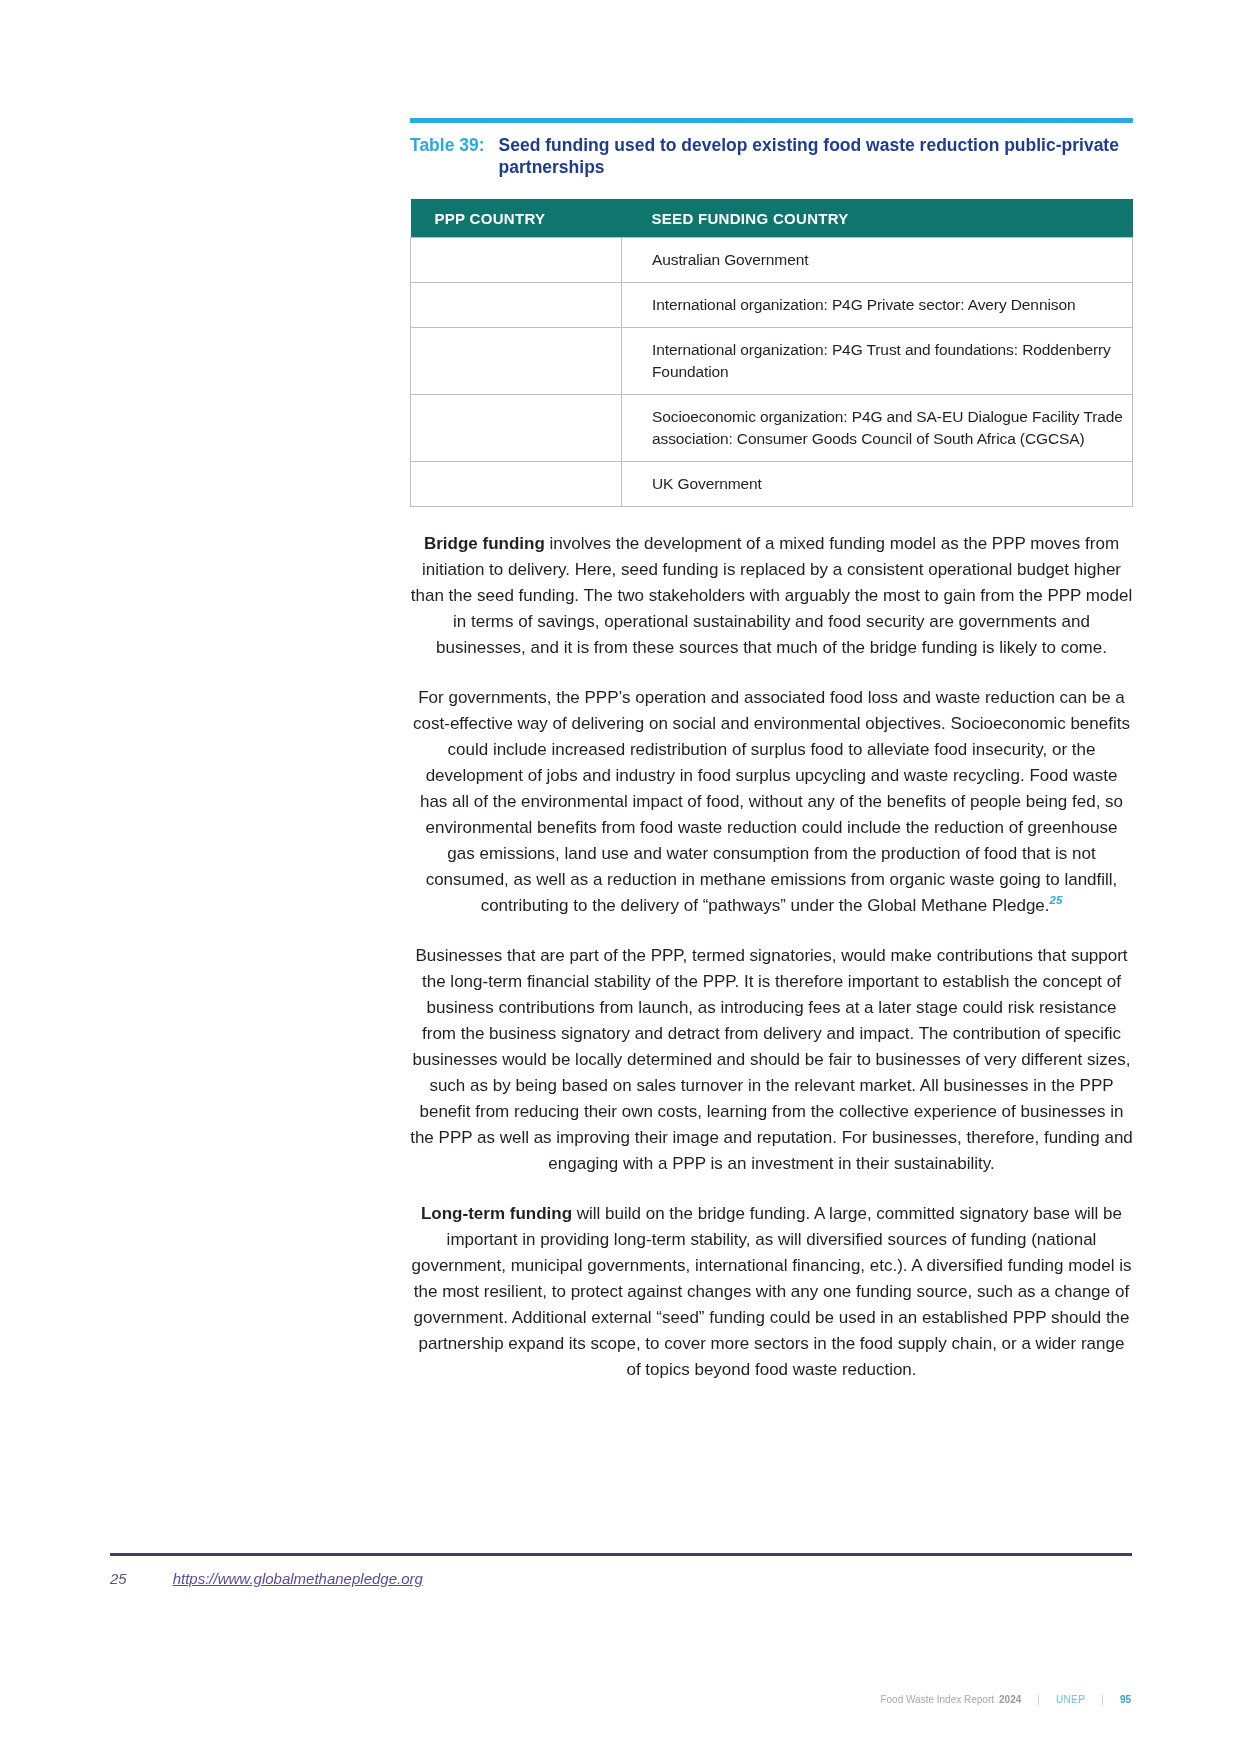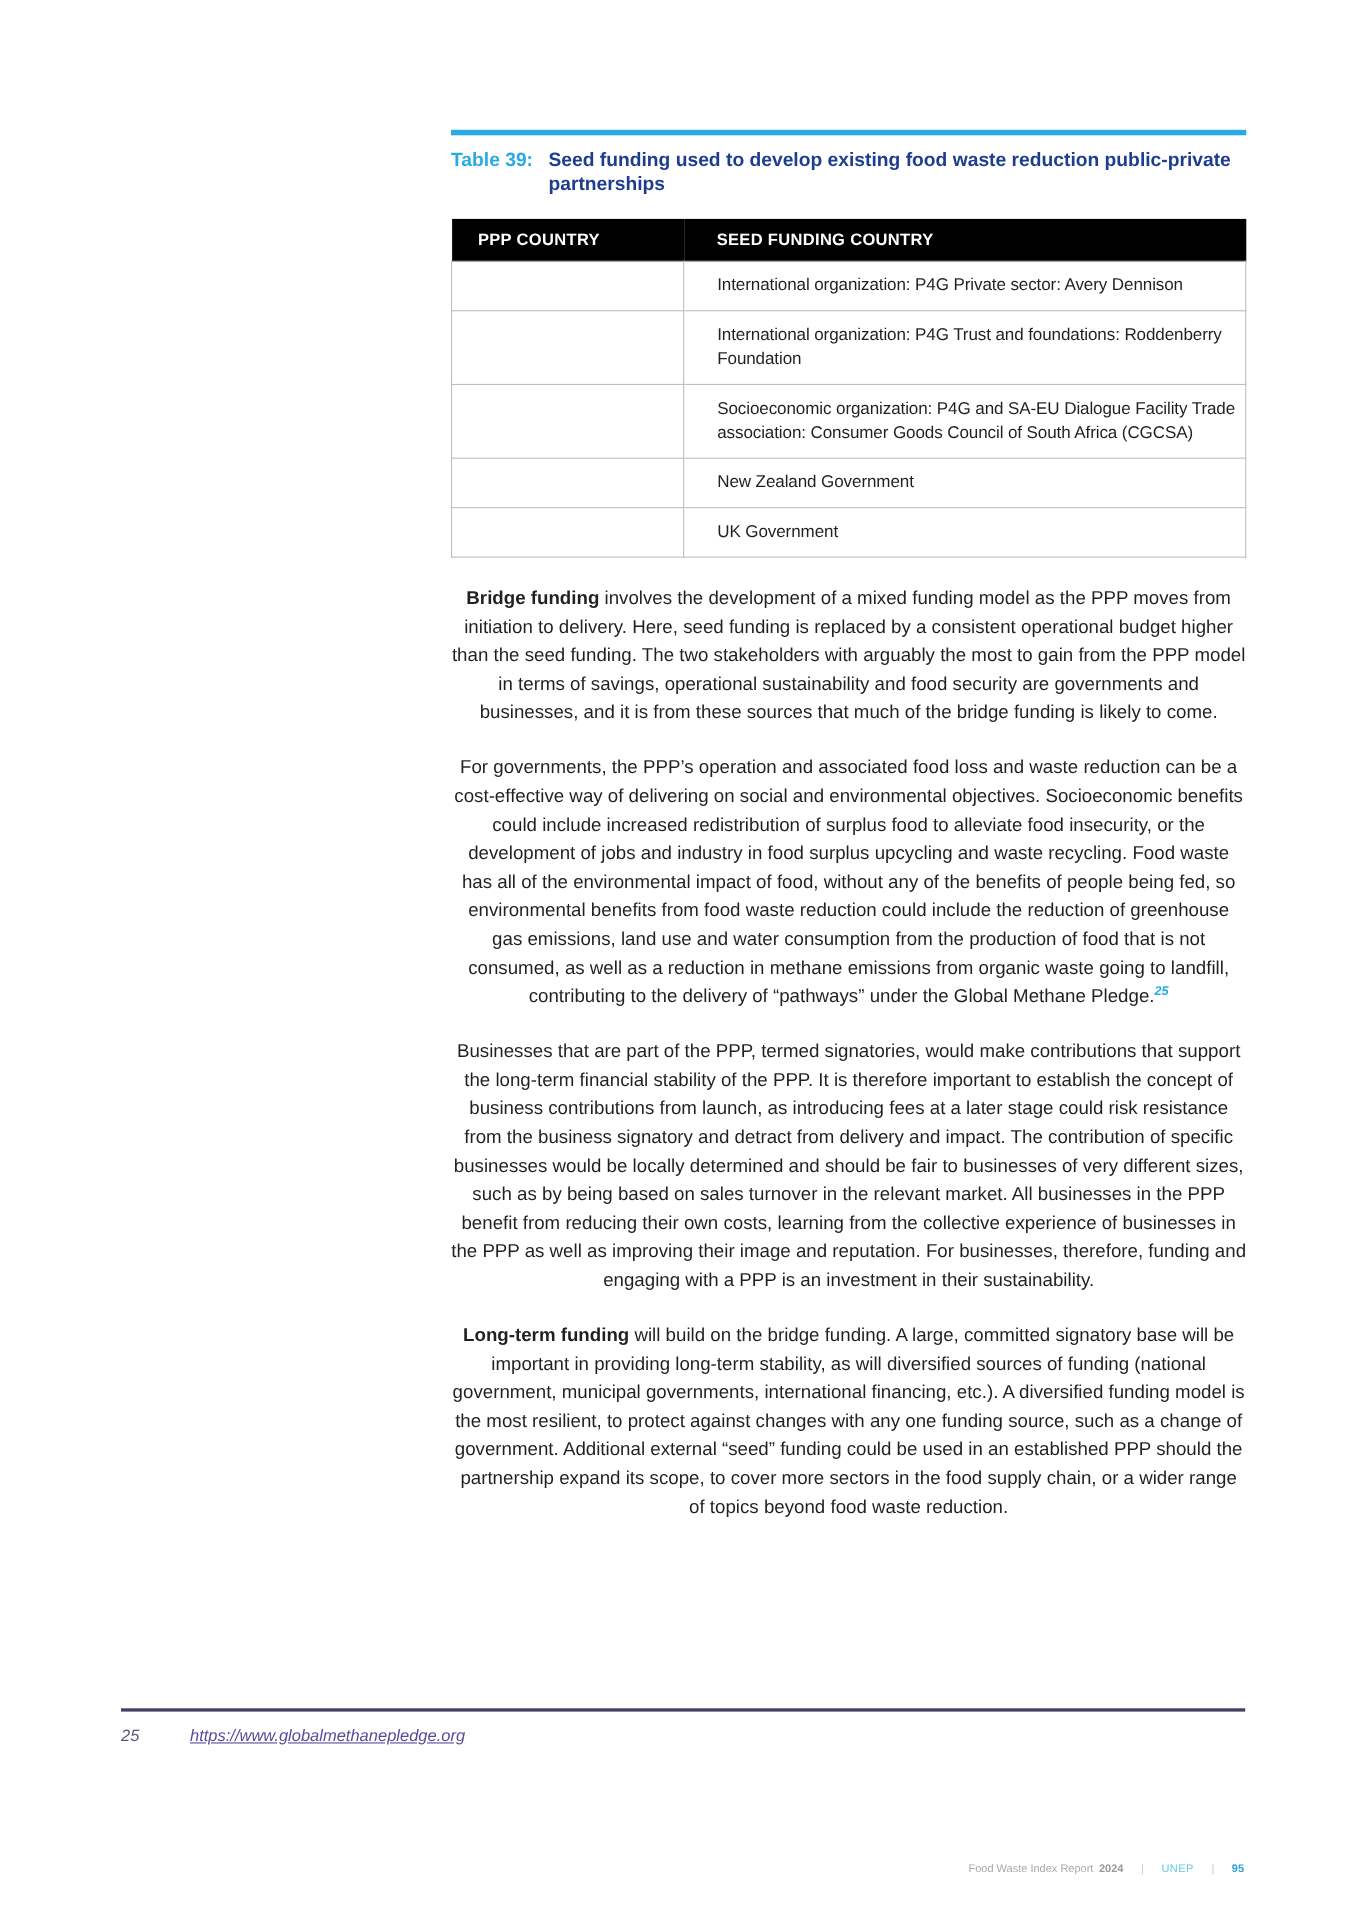--- a/index.html
+++ b/index.html
@@ -14,21 +14,21 @@
   .content { position:absolute; left:410px; top:118px; width:723px; }
 
   .accent-rule { height:5px; background:#29ABE2; }
 
   .caption { display:flex; margin-top:11px; font-weight:bold; font-size:17.5px; line-height:22px; }
   .caption-label { color:#29ABE2; white-space:nowrap; margin-right:14px; }
   .caption-text { color:#1E3D8F; }
 
   table.seed-table { border-collapse:collapse; width:100%; margin-top:21px; table-layout:fixed; }
   table.seed-table th {
-    background:#000000; color:#ffffff;
+    background:#0f766e; color:#ffffff;
     font-size:15px; font-weight:bold; text-align:left;
     height:38px; padding:0 6px 0 24px; letter-spacing:0.3px;
     border:0;
   }
   table.seed-table th.col-source { padding-left:30px; }
   table.seed-table col.c1 { width:211px; }
   table.seed-table td {
     border:1px solid #BDBEC0;
     font-size:15.5px; line-height:22px;
     padding:11px 8px 11px 30px;
@@ -83,33 +83,33 @@
         </colgroup>
       <thead>
         <tr>
           <th class="col-country">PPP COUNTRY</th>
           <th class="col-source">SEED FUNDING COUNTRY</th>
         </tr>
       </thead>
       <tbody>
         <tr>
           <td class="country"></td>
+          <td>Australian Government</td>
+        </tr>
+        <tr>
+          <td class="country"></td>
           <td>International organization: P4G Private sector: Avery Dennison</td>
         </tr>
         <tr>
           <td class="country"></td>
           <td>International organization: P4G Trust and foundations: Roddenberry Foundation</td>
         </tr>
         <tr>
           <td class="country"></td>
           <td>Socioeconomic organization: P4G and SA-EU Dialogue Facility Trade association: Consumer Goods Council of South Africa (CGCSA)</td>
-        </tr>
-        <tr>
-          <td class="country"></td>
-          <td>New Zealand Government</td>
         </tr>
         <tr>
           <td class="country"></td>
           <td>UK Government</td>
         </tr>
       </tbody>
     </table>
 
     <p><span class="lead">Bridge funding</span><span> involves the development of a mixed funding model as the PPP moves from initiation to delivery. Here, seed funding is replaced by a consistent operational budget higher than the seed funding. The two stakeholders with arguably the most to gain from the PPP model in terms of savings, operational sustainability and food security are governments and businesses, and it is from these sources that much of the bridge funding is likely to come.</span></p>
 

